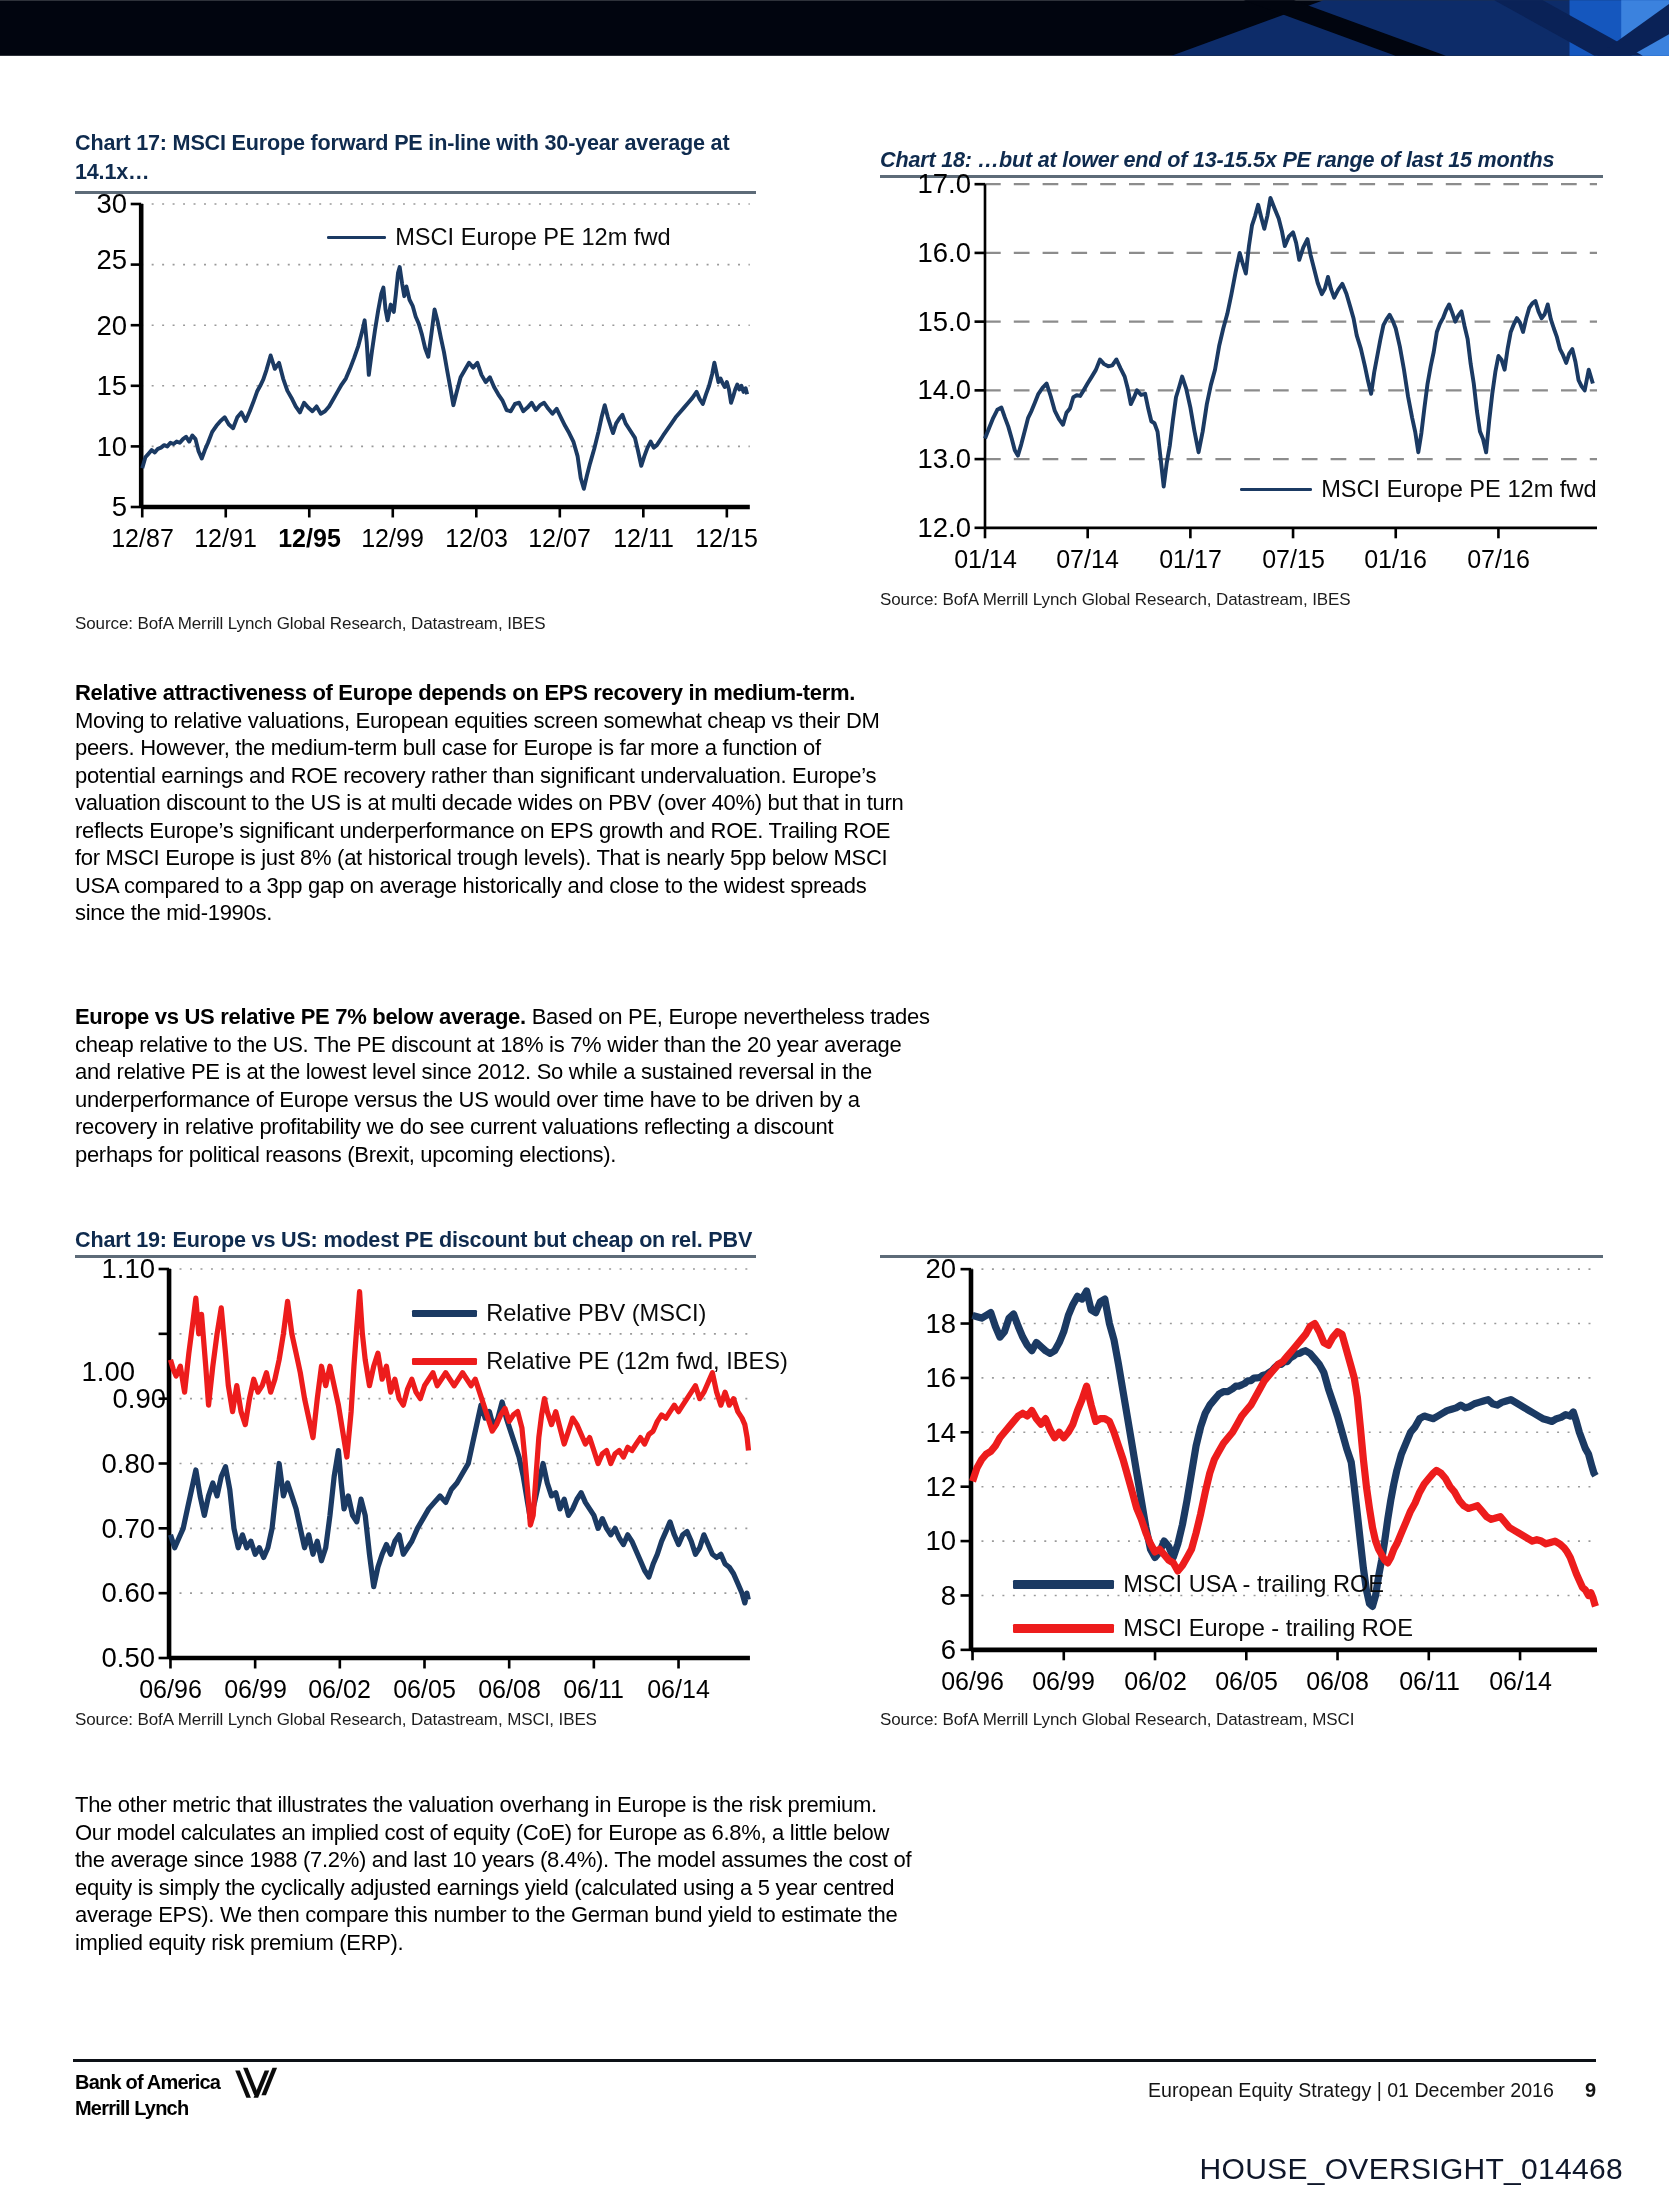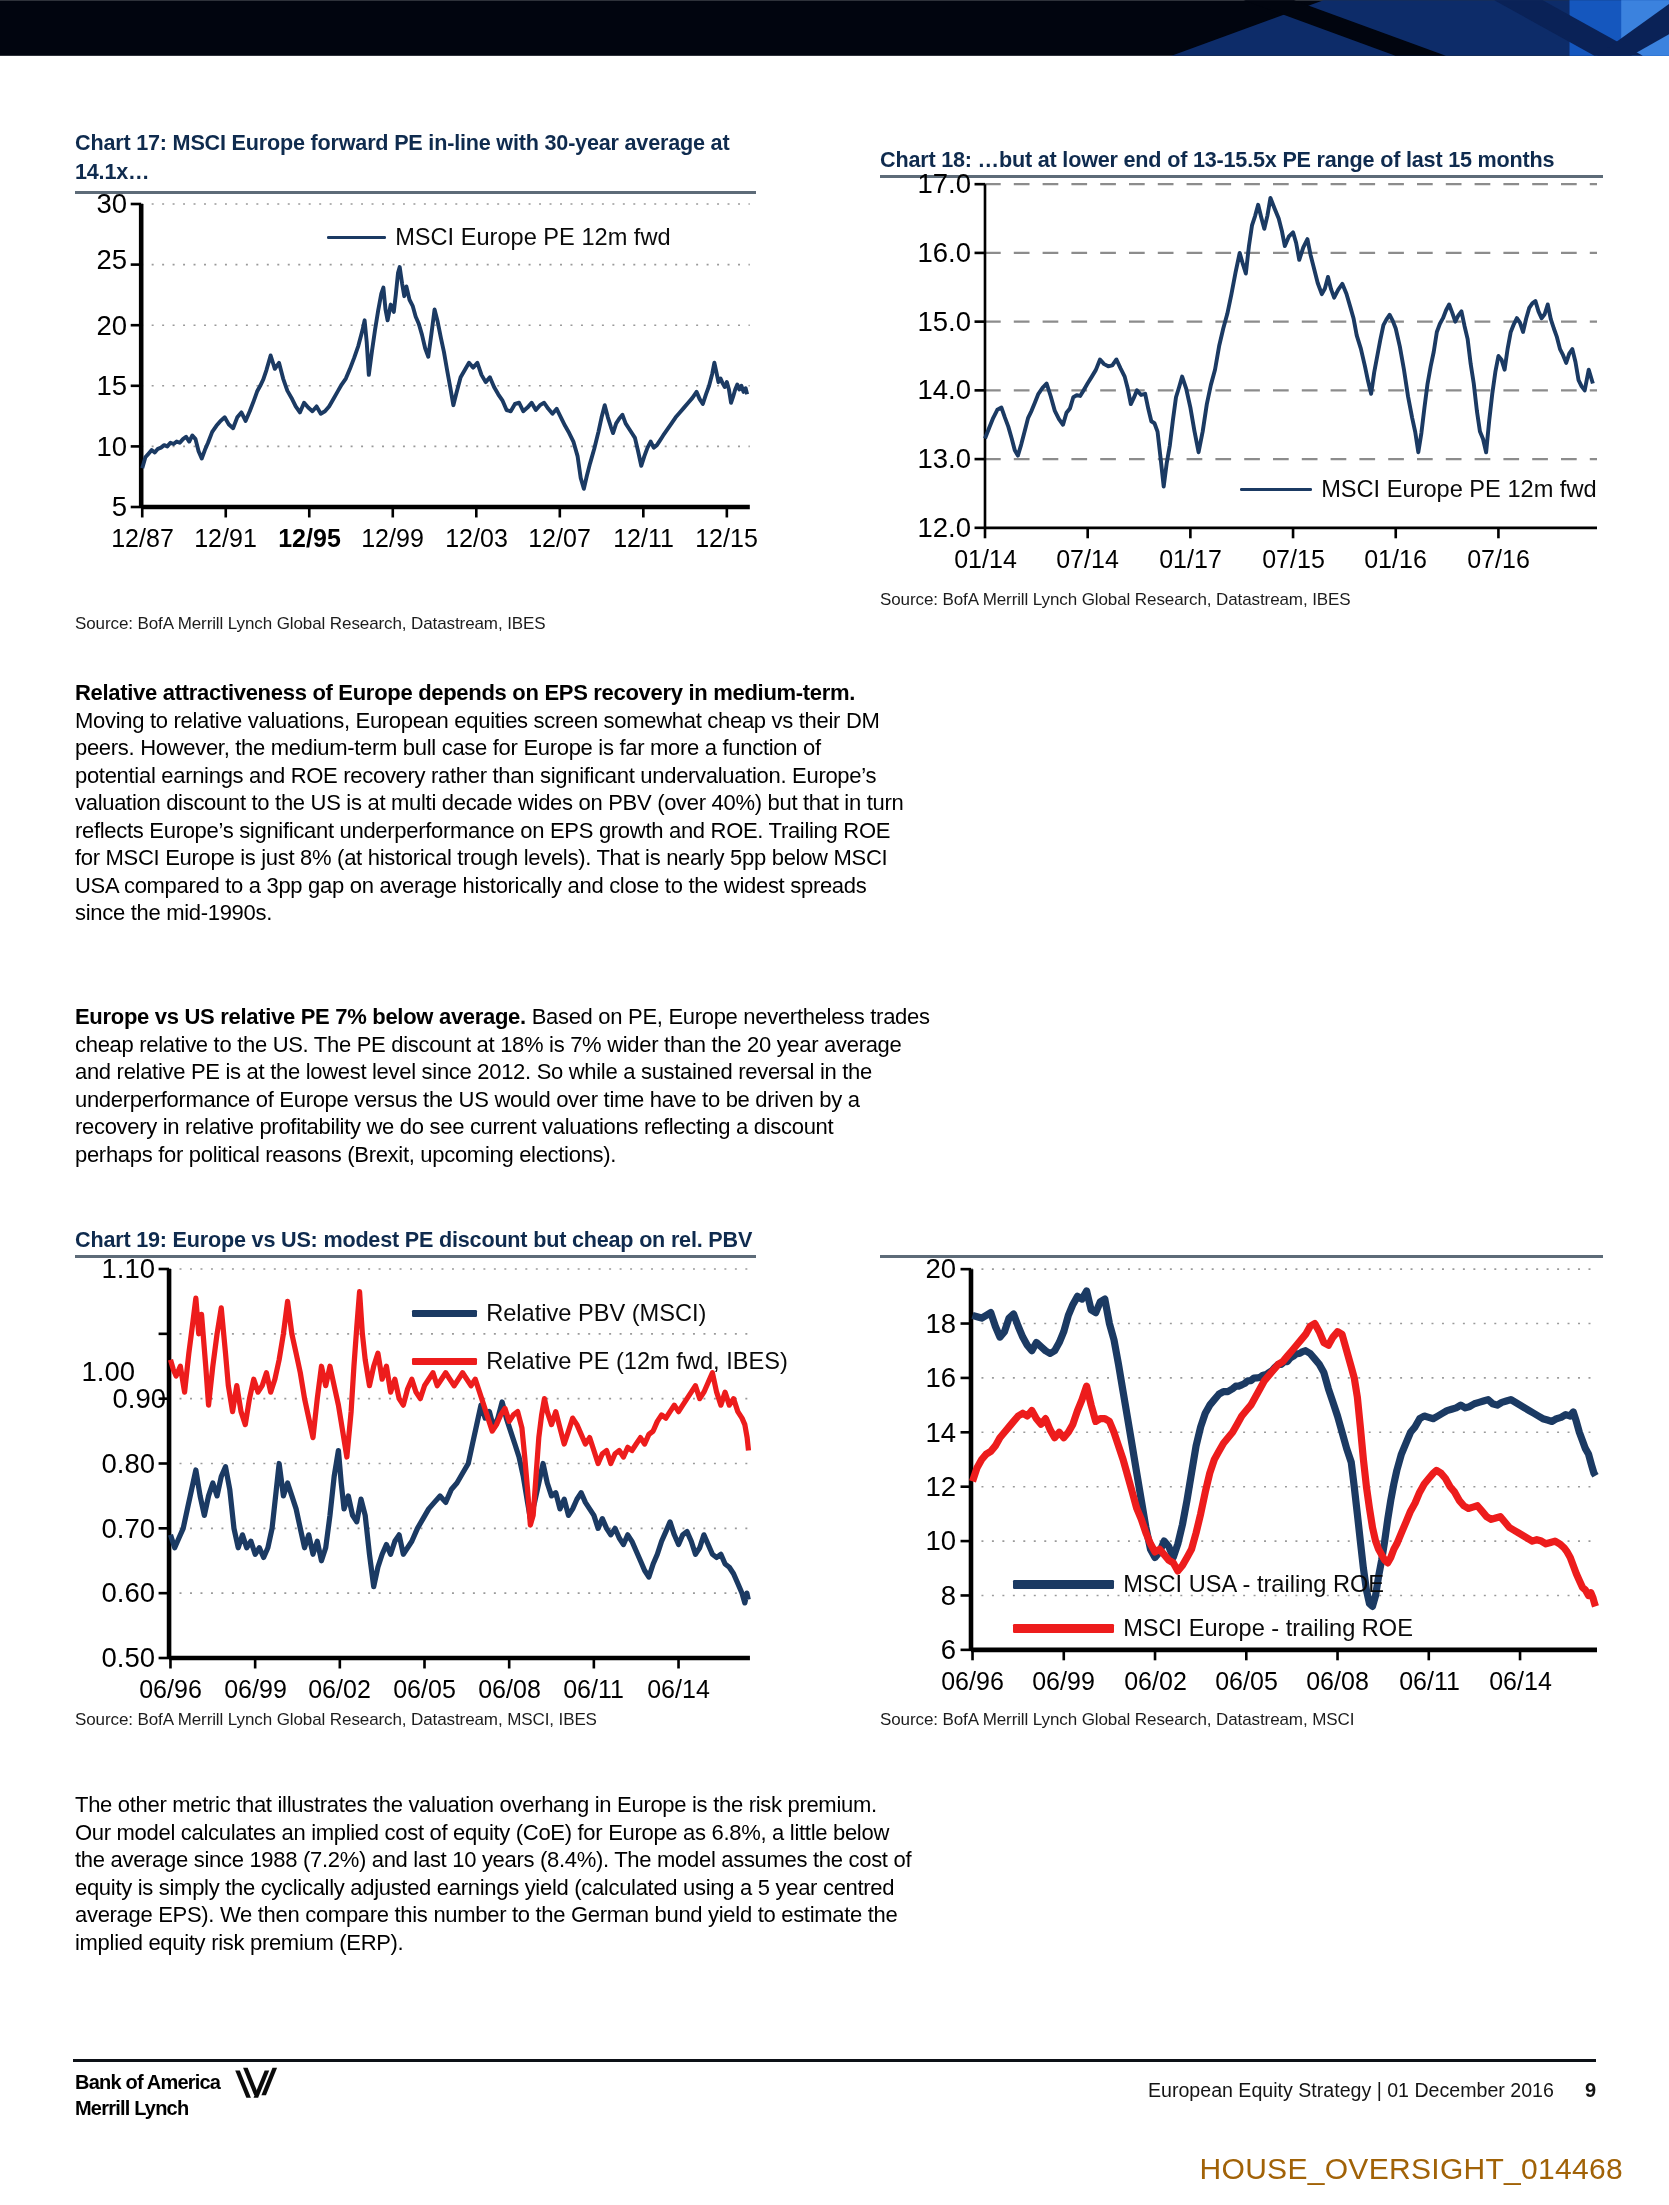--- a/index.html
+++ b/index.html
@@ -17,21 +17,21 @@
   .legend .swatch{display:inline-block;border-radius:1.3px;}
   .legend .lab{font-size:23.6px;color:#0a0a0a;margin-left:9.2px;white-space:nowrap;}
   .source{position:absolute;font-size:17px;color:#1c1c1c;letter-spacing:-0.1px;}
   .para{position:absolute;margin:0;font-size:22px;line-height:27.5px;letter-spacing:-0.3px;
         white-space:pre-line;}
   .para b{font-weight:bold;}
   .footer-rule{position:absolute;background:#0d1117;}
   .logo-line{position:absolute;font-weight:bold;font-size:20px;letter-spacing:-0.8px;color:#000;}
   .footer-right{position:absolute;display:flex;align-items:center;font-size:19.6px;color:#141414;}
   .footer-right .pageno{font-weight:bold;margin-left:31px;font-size:20px;}
-  .watermark{position:absolute;font-size:30px;color:#a16207;letter-spacing:0.3px;}
+  .watermark{position:absolute;font-size:30px;color:#0f172a;letter-spacing:0.3px;}
 </style>
 </head>
 <body>
 
 <div class="page">
 
   <div class="banner">
     <svg width="1669" height="56" viewBox="0 0 2550 85">
       <rect width="2550" height="85" fill="#01050f"></rect>
       <polygon points="1790,85 2022,0 2550,0 2550,85" fill="#0d2c69"></polygon>
@@ -85,21 +85,21 @@
       <span class="xlab" style="left: 366px; top: 320px;">12/07</span>
       <span class="xlab" style="left: 450px; top: 320px;">12/11</span>
       <span class="xlab" style="left: 533px; top: 320px;">12/15</span>
     </div>
   <div class="legend" style="left:327px;top:223px;height:29px;">
     <span class="swatch" style="width:59px;height:3.9px;background:#1b3a63;"></span>
     <span class="lab">MSCI Europe PE 12m fwd</span>
   </div>
   <div class="source" style="left:75px;top:614px;">Source: BofA Merrill Lynch Global Research, Datastream, IBES</div>
 
-  <h3 class="chart-title" style="left:880px;top:145px;width:723px;">Chart 18: …but at lower end of 13-15.5x PE range of last 15 months</h3>
+  <h3 class="chart-title" style="left:880px;top:145px;width:723px;font-style:italic;">Chart 18: …but at lower end of 13-15.5x PE range of last 15 months</h3>
   <div class="title-rule" style="left:880px;top:175px;width:723px;"></div>
   <div class="plot" style="left:985px;top:184px;width:612px;height:344px;">
       <svg width="612" height="344" viewBox="0 0 935 525">
         <line x1="0" y1="420" x2="935" y2="420" stroke="#8c8c8c" stroke-width="3.5" stroke-dasharray="24,20"></line>
         <line x1="0" y1="315" x2="935" y2="315" stroke="#8c8c8c" stroke-width="3.5" stroke-dasharray="24,20"></line>
         <line x1="0" y1="210" x2="935" y2="210" stroke="#8c8c8c" stroke-width="3.5" stroke-dasharray="24,20"></line>
         <line x1="0" y1="105" x2="935" y2="105" stroke="#8c8c8c" stroke-width="3.5" stroke-dasharray="24,20"></line>
         <line x1="0" y1="0" x2="935" y2="0" stroke="#8c8c8c" stroke-width="3.5" stroke-dasharray="24,20"></line>
         <line x1="0" y1="0" x2="0" y2="525" stroke="#000" stroke-width="4"></line>
         <line x1="0" y1="525" x2="935" y2="525" stroke="#000" stroke-width="4"></line>

